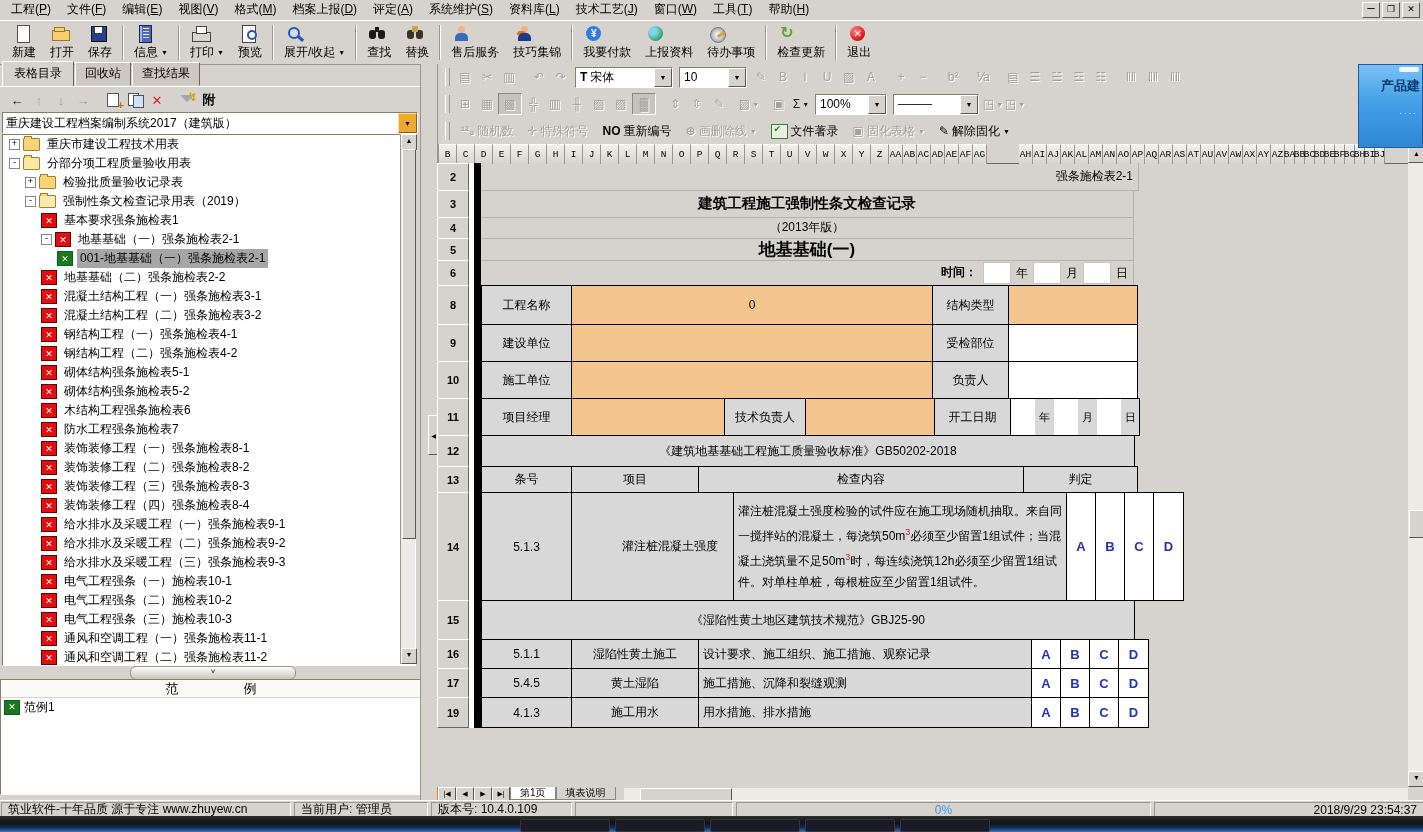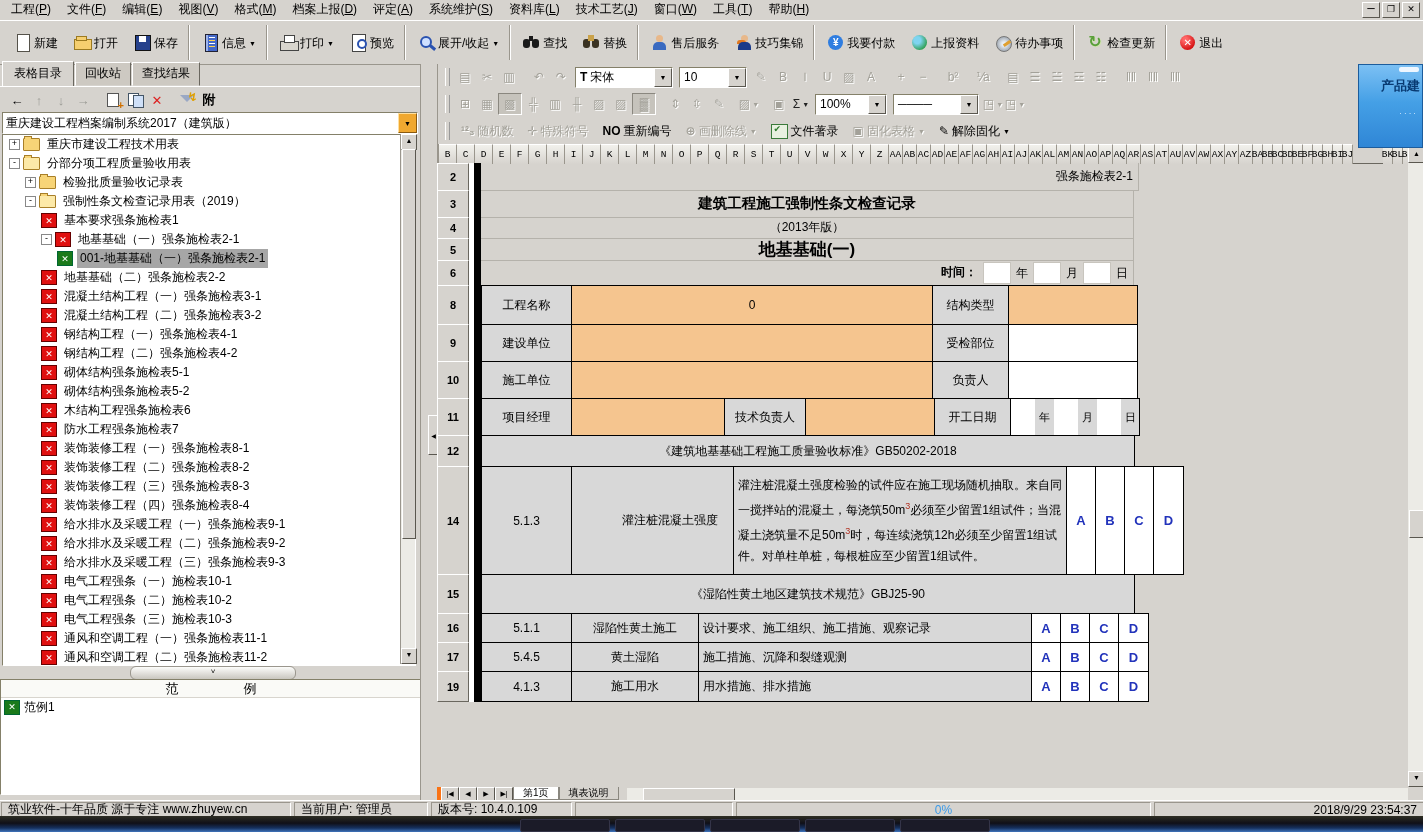--- a/index.html
+++ b/index.html
@@ -9,21 +9,21 @@
 
 #menubar{position:absolute;top:0;left:0;width:100%;height:20px;display:flex;align-items:center;
   padding-left:3px;background:#d6d3ce;border-bottom:1px solid #f5f3ef}
 .mi{padding:2px 8px 3px;white-space:nowrap;cursor:default}
 #winctl{position:absolute;top:2px;right:3px;display:flex;gap:2px}
 .winbtn{width:16px;height:14px;font-size:9px;line-height:12px;text-align:center;background:#d6d3ce;
   border:1px solid;border-color:#fff #5a574f #5a574f #fff}
 
 #toolbar{position:absolute;top:20px;left:0;width:100%;height:43px;background:#d6d3ce;
   border-top:1px solid #fff;border-bottom:1px solid #9a968d;display:flex;align-items:stretch;padding-left:5px}
-.tbtn{display:flex;flex-direction:row;align-items:center;justify-content:center;padding:0 7px;white-space:nowrap}
+.tbtn{display:flex;flex-direction:column;align-items:flex-start;justify-content:center;padding:0 7px;white-space:nowrap}
 .tbtn .cap{margin-top:1px;display:flex;align-items:center;font-size:12px}
 .tsep{width:0;border-left:1px solid #9a968d;border-right:1px solid #fff;margin:4px 3px}
 .darr{font-size:7px;margin-left:3px}
 .tbi{width:22px;height:18px;position:relative;display:block}
 .ic-new::before{content:"";position:absolute;left:5px;top:0;width:11px;height:16px;background:#fff;border:1px solid #55524a}
 .ic-open::after{content:"";position:absolute;left:4px;top:2px;width:9px;height:3px;background:#f6cf6f;border:1px solid #9c7a20}
 .ic-open::before{content:"";position:absolute;left:2px;top:5px;width:16px;height:9px;background:#f6cf6f;border:1px solid #9c7a20}
 .ic-save::before{content:"";position:absolute;left:3px;top:1px;width:14px;height:14px;background:#26418c;border:1px solid #111}
 .ic-save::after{content:"";position:absolute;left:7px;top:2px;width:7px;height:6px;background:#fff}
 .ic-info::before{content:"";position:absolute;left:5px;top:0;width:11px;height:16px;background:#4468c8;border:1px solid #223;box-shadow:inset 2px 0 0 #9cb4ee}
@@ -132,21 +132,21 @@
 .c3txt{justify-content:flex-start;align-items:center;padding:2px 4px;line-height:21px;text-align:left;display:block;display:flex}
 .c3inner{display:block;text-align:left;line-height:21px}
 sup{color:#b03020;font-size:9px}
 .timecell{justify-content:flex-end;padding-right:0}
 .tbox{background:#fff;border:1px solid #c8c5be;height:20px;flex:none}
 .tunit{width:22px;text-align:center;flex:none;line-height:20px}
 .datearea{display:flex;align-items:stretch;background:#d8d8d8;border:1px solid #000;margin-left:-1px;flex:none}
 .dw{background:#fff;width:24px;flex:none}
 .dl{width:19px;display:flex;align-items:center;justify-content:center;font-size:11px;flex:none}
 
-#sfooter{position:absolute;top:787px;left:437px;right:15px;height:13px;background:#d6d3ce;display:flex;align-items:center;border-left:4px solid #f97316}
+#sfooter{position:absolute;top:787px;left:437px;right:15px;height:13px;background:#d6d3ce;display:flex;align-items:center;border-left:1px solid #f97316}
 .navb{width:16px;height:12px;background:#d6d3ce;border:1px solid;border-color:#fff #5a574f #5a574f #fff;font-size:7px;display:flex;align-items:center;justify-content:center;flex:none}
 .stab{padding:0 9px;font-size:10px;height:12px;line-height:12px;border:1px solid #8a877f;border-top:none;flex:none}
 .stab.active{background:#fff}
 #hscroll{flex:1;height:12px;background:#ecebe6;margin-left:8px;position:relative}
 #hthumb{position:absolute;left:16px;top:0;width:90px;height:11px;background:#d6d3ce;border:1px solid;border-color:#fff #5a574f #5a574f #fff}
 #vscroll{position:absolute;top:147px;right:0;width:15px;height:640px;background:#ecebe6}
 #vcorner{position:absolute;top:787px;right:0;width:15px;height:13px;background:#d6d3ce}
 #adpanel{position:absolute;top:64px;right:0;width:63px;height:82px;background:linear-gradient(180deg,#7cc0f4 0%,#45a0e6 45%,#2f86d6 100%);border:1px solid #1c5c9c;z-index:6;overflow:hidden}
 #adpanel .pillw{position:absolute;top:2px;right:3px;width:20px;height:5px;background:#eef6ff;border-radius:2px}
 #adpanel .adtxt{position:absolute;top:12px;right:2px;color:#083a72;font-weight:bold;font-size:13px}
@@ -544,21 +544,21 @@
     <div class="colcell" style="width: 17px; flex: 0 0 auto;">X</div>
     <div class="colcell" style="width: 17px; flex: 0 0 auto;">Y</div>
     <div class="colcell" style="width: 17px; flex: 0 0 auto;">Z</div>
     <div class="colcell" style="width: 13px; flex: 0 0 auto;">AA</div>
     <div class="colcell" style="width: 13px; flex: 0 0 auto;">AB</div>
     <div class="colcell" style="width: 13px; flex: 0 0 auto;">AC</div>
     <div class="colcell" style="width: 13px; flex: 0 0 auto;">AD</div>
     <div class="colcell" style="width: 13px; flex: 0 0 auto;">AE</div>
     <div class="colcell" style="width: 13px; flex: 0 0 auto;">AF</div>
     <div class="colcell" style="width: 13px; flex: 0 0 auto;">AG</div>
-    <div class="colcell" style="width: 13px; flex: 0 0 auto;">AH</div>
+    <div class="colcell" style="width: 13px; flex: 0 0 auto; margin-left: 32px;">AH</div>
     <div class="colcell" style="width: 13px; flex: 0 0 auto;">AI</div>
     <div class="colcell" style="width: 13px; flex: 0 0 auto;">AJ</div>
     <div class="colcell" style="width: 13px; flex: 0 0 auto;">AK</div>
     <div class="colcell" style="width: 13px; flex: 0 0 auto;">AL</div>
     <div class="colcell" style="width: 13px; flex: 0 0 auto;">AM</div>
     <div class="colcell" style="width: 13px; flex: 0 0 auto;">AN</div>
     <div class="colcell" style="width: 13px; flex: 0 0 auto;">AO</div>
     <div class="colcell" style="width: 13px; flex: 0 0 auto;">AP</div>
     <div class="colcell" style="width: 13px; flex: 0 0 auto;">AQ</div>
     <div class="colcell" style="width: 13px; flex: 0 0 auto;">AR</div>
@@ -691,20 +691,31 @@
       </div>
     </div>
     <div class="srow" style="height: 32px; margin-top: -1px;">
       <div class="rh">12</div>
       <div class="rgap"></div>
       <div class="rstrip"></div>
       <div class="rcon">
         <div class="cell b" style="width: 652px; flex: 0 0 auto;">《建筑地基基础工程施工质量验收标准》GB50202-2018</div>
       </div>
     </div>
+    <div class="srow" style="height: 27px; margin-top: -1px;">
+      <div class="rh">13</div>
+      <div class="rgap"></div>
+      <div class="rstrip"></div>
+      <div class="rcon">
+        <div class="cell b lab" style="width: 89px; flex: 0 0 auto;">条号</div>
+        <div class="cell b lab" style="width: 126px; flex: 0 0 auto;">项目</div>
+        <div class="cell b lab" style="width: 324px; flex: 0 0 auto;">检查内容</div>
+        <div class="cell b lab" style="width: 113px; flex: 0 0 auto;">判定</div>
+      </div>
+    </div>
     <div class="srow" style="height: 109px; margin-top: -1px;">
       <div class="rh">14</div>
       <div class="rgap"></div>
       <div class="rstrip"></div>
       <div class="rcon">
         <div class="cell b lab" style="width: 89px; flex: 0 0 auto;">5.1.3</div>
         <div class="cell b lab" style="width: 126px; flex: 0 0 auto; padding-left: 35px;">灌注桩混凝土强度</div>
         <div class="cell b lab c3txt" style="width: 324px; flex: 0 0 auto;">
           <div class="c3inner">灌注桩混凝土强度检验的试件应在施工现场随机抽取。来自同一搅拌站的混凝土，每浇筑50m<sup>3</sup>必须至少留置1组试件；当混凝土浇筑量不足50m<sup>3</sup>时，每连续浇筑12h必须至少留置1组试件。对单柱单桩，每根桩应至少留置1组试件。</div>
         </div>

